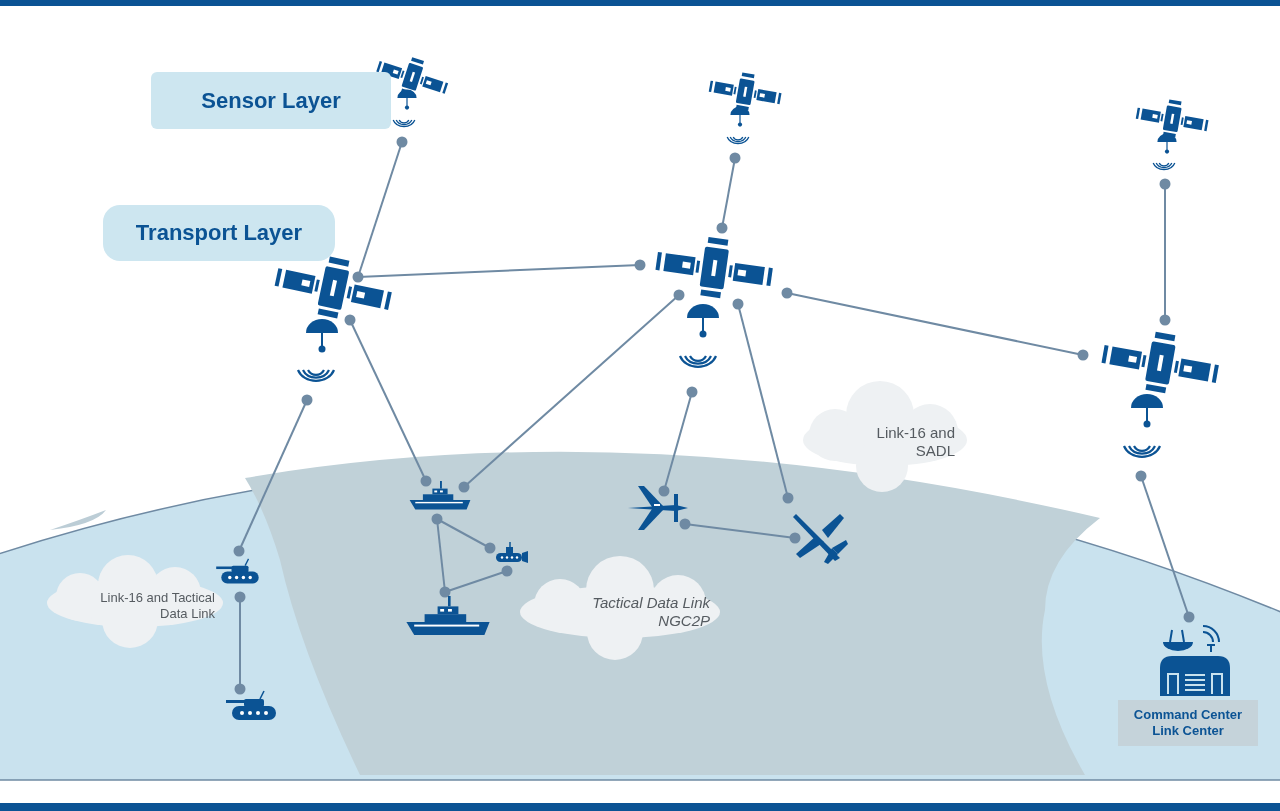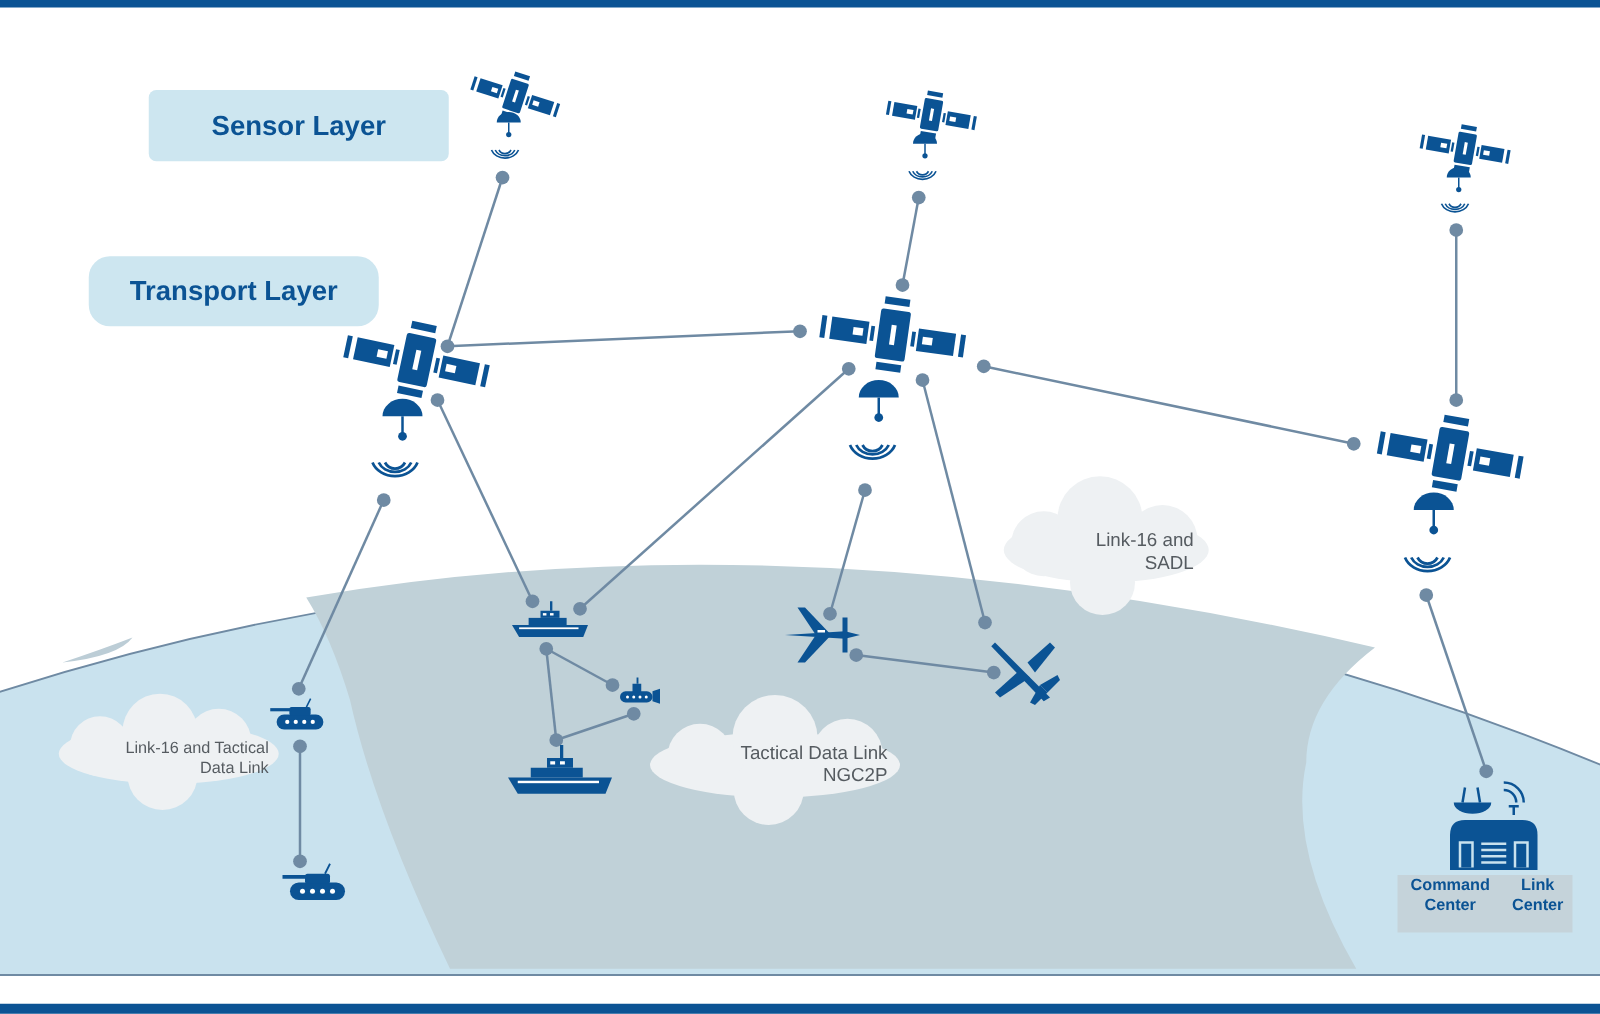--- a/index.html
+++ b/index.html
@@ -1,22 +1,22 @@
 <!DOCTYPE html>
 <html><head>
 <meta charset="utf-8">
 <style>
   html,body{margin:0;padding:0;}
   body{width:1280px;height:811px;overflow:hidden;background:#ffffff;font-family:"Liberation Sans",sans-serif;position:relative;}
   .bar-top{position:absolute;left:0;top:0;width:1280px;height:6px;background:#0b5394;}
   .bar-bottom{position:absolute;left:0;top:803px;width:1280px;height:8px;background:#0b5394;}
   svg.diagram{position:absolute;left:0;top:0;}
-  .layer-label{position:absolute;background:#cde6f0;border-radius:6px;color:#0b5394;font-weight:bold;font-size:22px;display:flex;align-items:center;justify-content:center;}
+  .layer-label{position:absolute;background:#cde6f0;border-radius:6px;color:#0b5394;font-weight:bold;font-size:22px;display:flex;align-items:center;justify-content:center;margin-left:32px;}
   .cloud-text{position:absolute;text-align:right;color:#555b60;font-size:14px;line-height:18px;}
-  .cc-label{position:absolute;left:1118px;top:700px;width:140px;height:46px;background:#c5d3da;color:#0b5394;font-weight:bold;font-size:13px;line-height:16px;text-align:center;display:flex;flex-direction:row;justify-content:center;}
+  .cc-label{position:absolute;left:1118px;top:700px;width:140px;height:46px;background:#c5d3da;color:#0b5394;font-weight:bold;font-size:13px;line-height:16px;text-align:center;display:flex;flex-direction:column;justify-content:center;}
 </style>
 </head>
 <body>
 
 <div class="bar-top"></div>
 
 <svg class="diagram" width="1280" height="811" viewBox="0 0 1280 811">
   <defs>
     <g id="sat">
 
@@ -230,21 +230,21 @@
   </g>
 </svg>
 
 <div class="layer-label" style="left:119px;top:72px;width:240px;height:57px;">Sensor Layer</div>
 <div class="layer-label" style="left:71px;top:205px;width:232px;height:56px;border-radius:17px;">Transport Layer</div>
 
 <div class="cloud-text" style="left:55px;top:590px;width:160px;font-size:13px;line-height:16px;">
   <div>Link-16 and Tactical</div>
   <div>Data Link</div>
 </div>
-<div class="cloud-text" style="left:530px;top:594px;width:180px;font-size:15px;">
+<div class="cloud-text" style="left:530px;top:594px;width:180px;font-size:15px;font-style:italic;">
   <div>Tactical Data Link</div>
   <div>NGC2P</div>
 </div>
 <div class="cloud-text" style="left:815px;top:424px;width:140px;font-size:15px;">
   <div>Link-16 and</div>
   <div>SADL</div>
 </div>
 
 <div class="cc-label">
   <div>Command Center</div>

